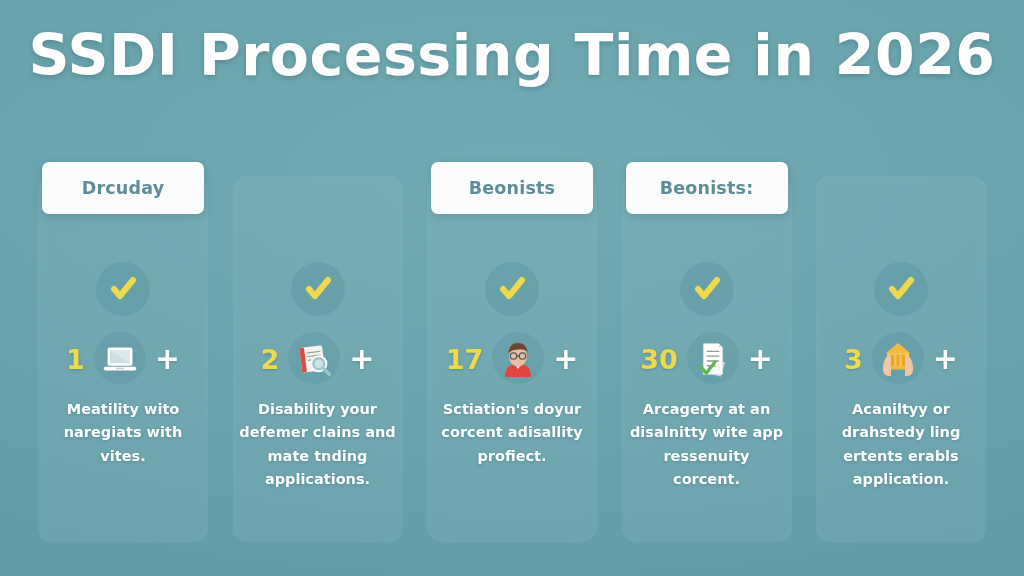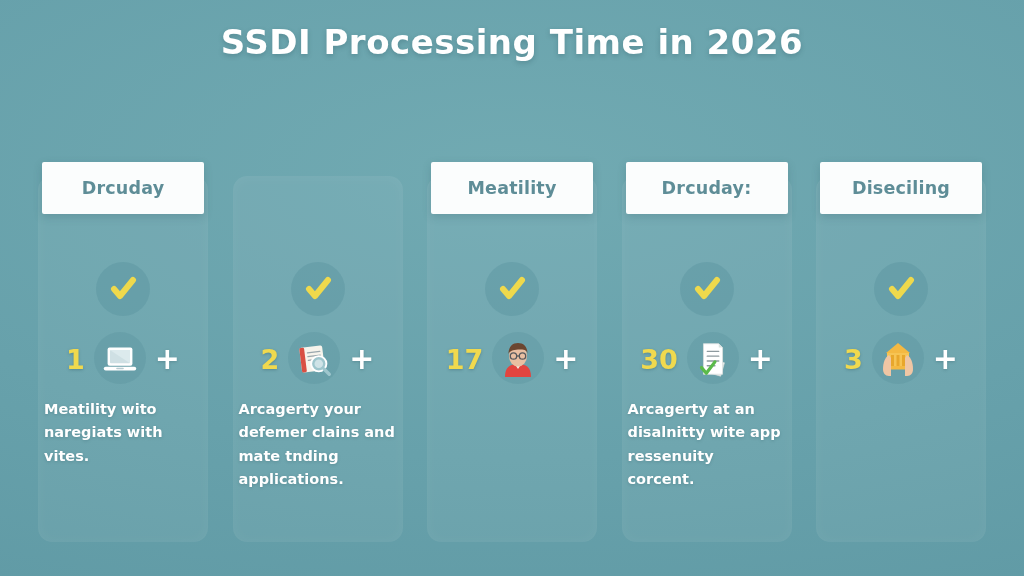--- a/index.html
+++ b/index.html
@@ -27,21 +27,21 @@
   .title-wrap {
     position: absolute;
     left: 0;
     top: 22px;
     width: 1024px;
     text-align: center;
   }
   .title {
     display: inline-block;
     font-family: "DejaVu Sans", sans-serif;
-    font-size: 34px;
+    font-size: 57px;
     font-weight: bold;
     color: #ffffff;
     letter-spacing: 0.5px;
     text-shadow: 0 2px 5px rgba(40,80,90,0.30);
     white-space: nowrap;
   }
 
   
   .columns {
     position: absolute;
@@ -71,21 +71,21 @@
     box-shadow: 0 1px 14px rgba(255,255,255,0.05) inset;
   }
 
   .header-pill {
     position: absolute;
     left: 8px;
     top: 12px;
     width: 162px;
     height: 52px;
     background: #fbfdfd;
-    border-radius: 2px;
+    border-radius: 7px;
     box-shadow: 0 3px 9px rgba(45,85,95,0.22);
     display: flex;
     align-items: center;
     justify-content: center;
     box-sizing: border-box;
     padding: 0 6px;
   }
   .header-text {
     font-family: "DejaVu Sans", sans-serif;
     font-size: 17.5px;
@@ -157,21 +157,21 @@
     line-height: 1;
     text-shadow: 0 1px 3px rgba(40,80,90,0.3);
   }
 
   
   .body-text {
     position: absolute;
     left: 10px;
     top: 248px;
     width: 158px;
-    text-align: left;
+    text-align: center;
     font-family: "DejaVu Sans", sans-serif;
     font-size: 14.5px;
     font-weight: bold;
     line-height: 1.62;
     color: #ffffff;
     text-shadow: 0 1px 3px rgba(45,85,95,0.28);
   }
 </style>
 </head>
 <body>
@@ -230,27 +230,27 @@
               <line x1="16" y1="19" x2="29" y2="19"></line>
               <line x1="16" y1="23" x2="26" y2="23"></line>
             </g>
             <circle cx="27" cy="27" r="8" fill="#9ec6cd" stroke="#ffffff" stroke-width="2"></circle>
             <circle cx="27" cy="27" r="4.5" fill="#cfe3e7"></circle>
             <line x1="32.5" y1="32.5" x2="38" y2="38" stroke="#9ec6cd" stroke-width="3.5" stroke-linecap="round"></line>
           </svg>
         </span>
         <span class="plus-sign">+</span>
       </div>
-      <div class="body-text">Arcagerty your defemer clains and mate tnding applications.</div>
+      <div class="body-text">Disability your defemer clains and mate tnding applications.</div>
     </div>
 
     <div class="column">
       <div class="card-body"></div>
       <div class="header-pill">
-        <span class="header-text">Meatility</span>
+        <span class="header-text">Beonists</span>
       </div>
       <div class="check-badge">
         <svg width="30" height="30" viewBox="0 0 30 30">
           <path d="M6 15 L12 22 L25 6" stroke="#efd94c" stroke-width="6" stroke-linecap="round" stroke-linejoin="round" fill="none"></path>
         </svg>
       </div>
       <div class="icon-row">
         <span class="stat-number">17</span>
         <span class="glyph-wrap">
           <span class="glyph-halo"></span>
@@ -261,26 +261,27 @@
             <path d="M12.5 17 C12.5 9 17 6 22 6 C27 6 31.5 9 31.5 17 C31.5 13 28 12 22 12.5 C17 13 13.5 14 12.5 17 Z" fill="#6b4630"></path>
             <g stroke="#55585c" stroke-width="1.3" fill="none">
               <circle cx="17.5" cy="19" r="3.2"></circle>
               <circle cx="26.5" cy="19" r="3.2"></circle>
               <line x1="20.7" y1="19" x2="23.3" y2="19"></line>
             </g>
           </svg>
         </span>
         <span class="plus-sign">+</span>
       </div>
+      <div class="body-text">Sctiation's doyur corcent adisallity profiect.</div>
     </div>
 
     <div class="column">
       <div class="card-body"></div>
       <div class="header-pill">
-        <span class="header-text">Drcuday:</span>
+        <span class="header-text">Beonists:</span>
       </div>
       <div class="check-badge">
         <svg width="30" height="30" viewBox="0 0 30 30">
           <path d="M6 15 L12 22 L25 6" stroke="#efd94c" stroke-width="6" stroke-linecap="round" stroke-linejoin="round" fill="none"></path>
         </svg>
       </div>
       <div class="icon-row">
         <span class="stat-number">30</span>
         <span class="glyph-wrap">
           <span class="glyph-halo"></span>
@@ -297,23 +298,20 @@
             <path d="M10 31 L15 37 L24 25" stroke="#5bba4a" stroke-width="3.4" fill="none" stroke-linecap="round" stroke-linejoin="round"></path>
           </svg>
         </span>
         <span class="plus-sign">+</span>
       </div>
       <div class="body-text">Arcagerty at an disalnitty wite app ressenuity corcent.</div>
     </div>
 
     <div class="column">
       <div class="card-body"></div>
-      <div class="header-pill">
-        <span class="header-text">Diseciling</span>
-      </div>
       <div class="check-badge">
         <svg width="30" height="30" viewBox="0 0 30 30">
           <path d="M6 15 L12 22 L25 6" stroke="#efd94c" stroke-width="6" stroke-linecap="round" stroke-linejoin="round" fill="none"></path>
         </svg>
       </div>
       <div class="icon-row">
         <span class="stat-number">3</span>
         <span class="glyph-wrap">
           <span class="glyph-halo"></span>
           <svg width="44" height="44" viewBox="0 0 44 44">
@@ -324,16 +322,17 @@
               <rect x="20.5" y="18" width="3" height="11"></rect>
               <rect x="26" y="18" width="3" height="11"></rect>
             </g>
             <rect x="9" y="29" width="26" height="3.5" rx="1" fill="#f4b942"></rect>
             <path d="M13 18 C9 20 7 26 7 32 C7 36 9 39 13 39 L15 39 L15 21 Z" fill="#f0c6a4"></path>
             <path d="M31 18 C35 20 37 26 37 32 C37 36 35 39 31 39 L29 39 L29 21 Z" fill="#f0c6a4"></path>
           </svg>
         </span>
         <span class="plus-sign">+</span>
       </div>
+      <div class="body-text">Acaniltyy or drahstedy ling ertents erabls application.</div>
     </div>
 
   </div>
 </div>
 
 </body></html>

